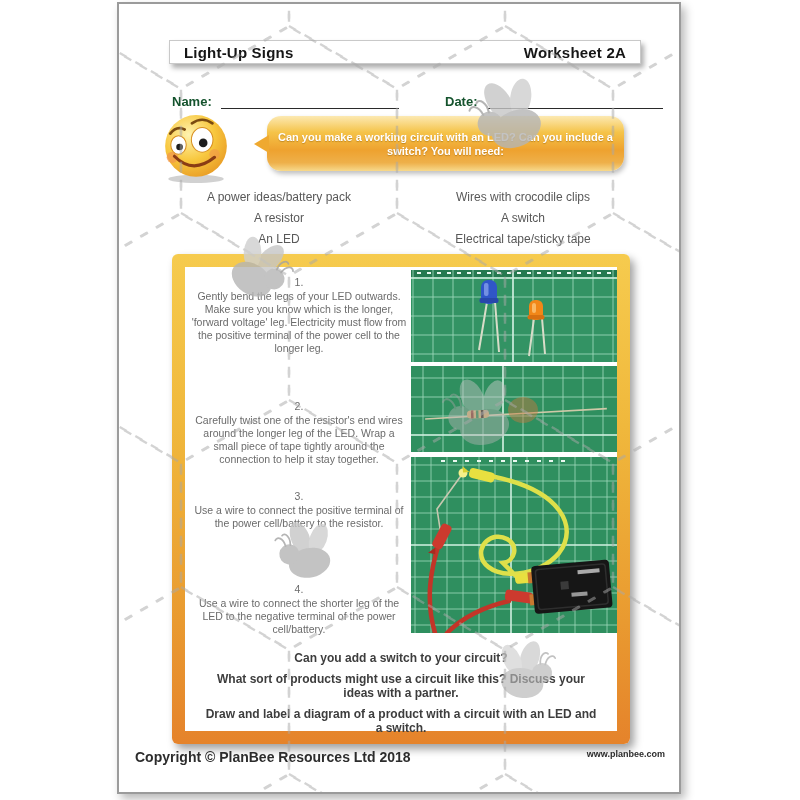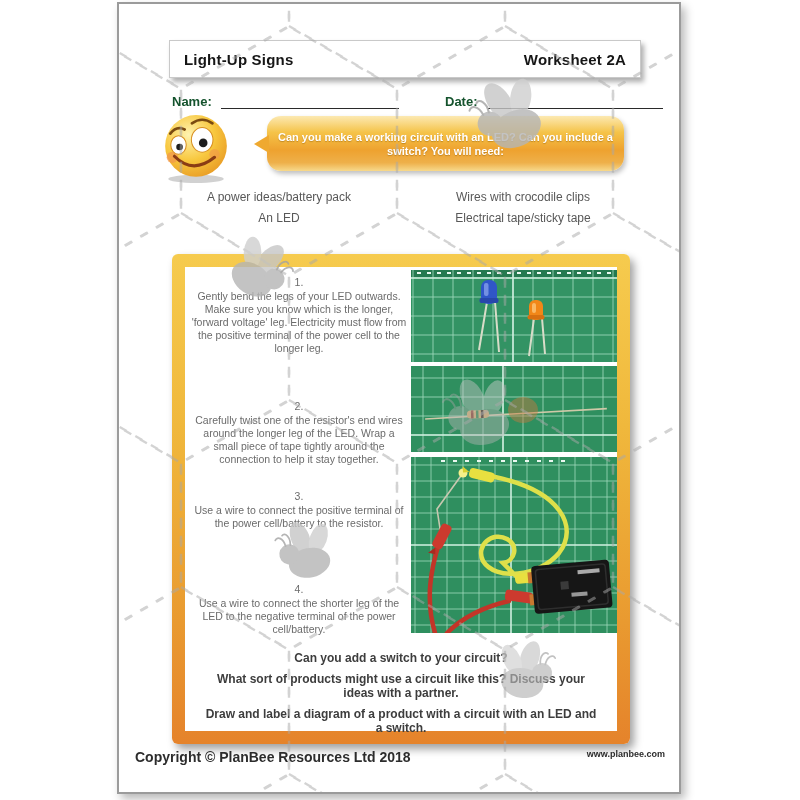--- a/index.html
+++ b/index.html
@@ -7,21 +7,21 @@
   .stage { position:relative; width:800px; height:800px; background:#fff; }
 
   .card { position:absolute; left:117px; top:2px; width:564px; height:792px; background:#fff;
           border:2px solid #9b9b9b; box-shadow:4px 5px 9px rgba(0,0,0,.28); }
 
   
   .hex-overlay { position:absolute; left:0; top:0; width:560px; height:788px; z-index:7; pointer-events:none; opacity:.5; }
   .bee { position:absolute; z-index:8; pointer-events:none; opacity:.8; }
 
   
-  .title-box { position:absolute; left:50px; top:36px; width:472px; height:38px; background:#fff;
+  .title-box { position:absolute; left:50px; top:36px; width:472px; height:24px; background:#fff;
                border:1px solid #c9c9c9; box-shadow:3px 4px 5px rgba(0,0,0,.32);
                display:flex; justify-content:space-between; align-items:center; padding:0 14px; z-index:3; }
   .title-box span { font-weight:bold; font-size:15px; color:#161616; letter-spacing:.2px; }
 
   
   .label { position:absolute; font-weight:bold; font-size:13px; color:#14532d; z-index:3; }
   .blank-line { position:absolute; height:15px; border-bottom:1.5px solid #2a2a2a; z-index:3; }
   .name-label { left:53px; top:90px; }
   .name-line  { left:102px; top:90px; width:178px; }
   .date-label { left:326px; top:90px; }
@@ -150,20 +150,24 @@
       <div class="bubble-tail"></div>
       <div class="bubble-text">Can you make a working circuit with an LED? Can you include a switch? You will need:</div>
     </div>
 
     <div class="materials">
       <div class="mat-row">
         <div class="mat-cell">A power ideas/battery pack</div>
         <div class="mat-cell">Wires with crocodile clips</div>
       </div>
       <div class="mat-row">
+        <div class="mat-cell">A resistor</div>
+        <div class="mat-cell">A switch</div>
+      </div>
+      <div class="mat-row">
         <div class="mat-cell">An LED</div>
         <div class="mat-cell">Electrical tape/sticky tape</div>
       </div>
     </div>
 
     <div class="box">
       <div class="box-inner">
 
         <div class="step step1">
           <span class="num">1.</span>

